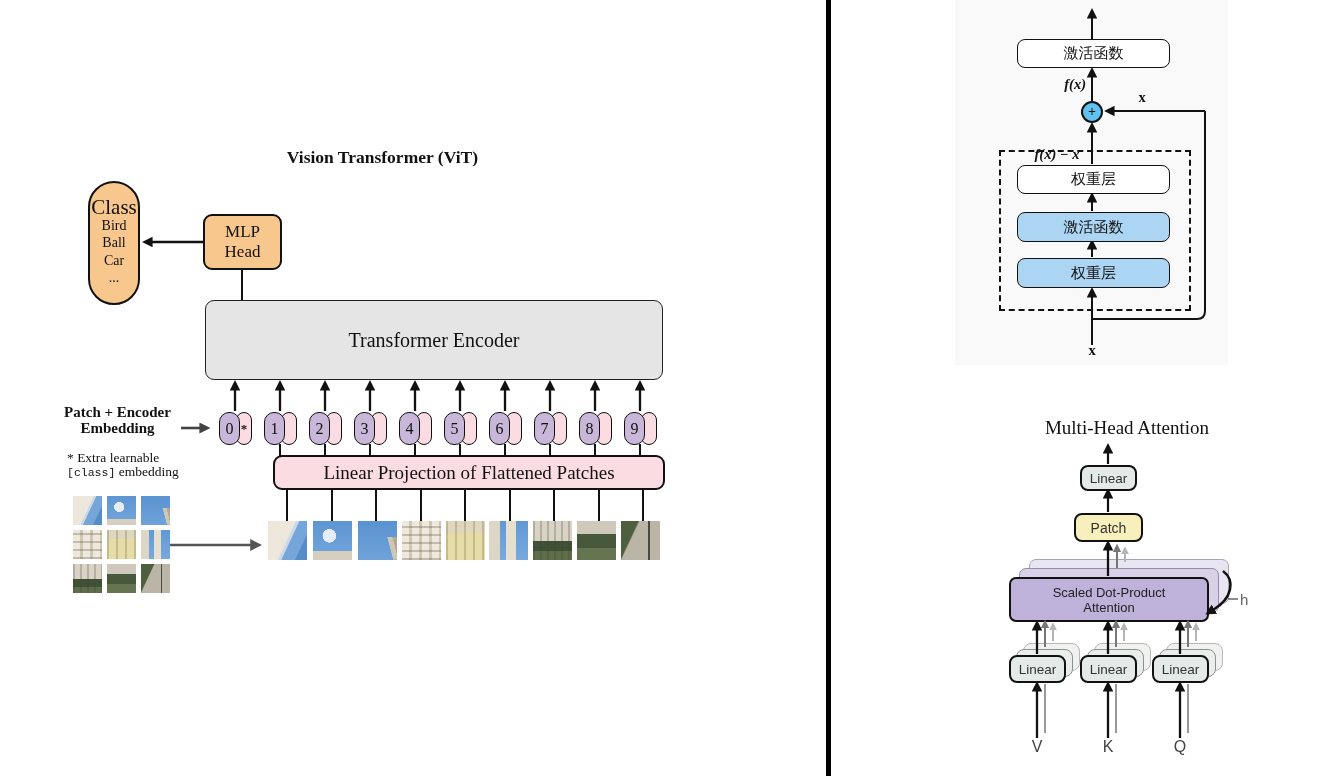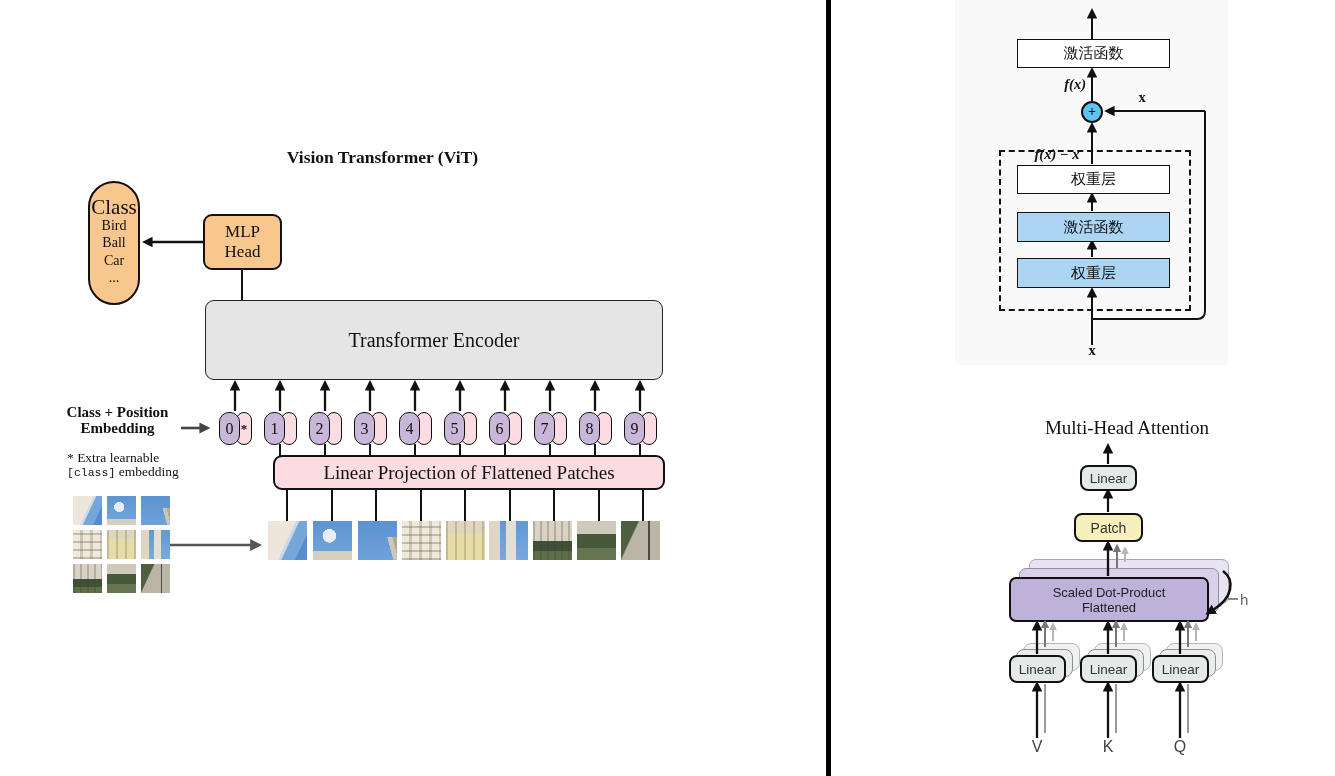--- a/index.html
+++ b/index.html
@@ -1,21 +1,21 @@
 <!DOCTYPE html>
 <html><head>
 <meta charset="utf-8">
 <style>
   html,body{margin:0;padding:0;background:#fff;}
   #stage{position:relative;width:1335px;height:776px;background:#ffffff;overflow:hidden;
          font-family:"Liberation Serif","DejaVu Serif",serif;color:#111;}
   .abs{position:absolute;}
   svg.layer{position:absolute;left:0;top:0;pointer-events:none;}
   #svg-under{z-index:1;}
-  .box{position:absolute;z-index:2;box-sizing:border-box;display:flex;align-items:center;justify-content:center;text-align:center;}
+  .box{position:absolute;z-index:2;box-sizing:border-box;display:flex;align-items:center;justify-content:center;text-align:center;border-radius:8px;}
   .txt{position:absolute;z-index:2;}
 
   
   .vit-title{left:178px;top:147px;width:300px;text-align:right;font-size:17.5px;font-weight:bold;}
   .capsule{left:88px;top:181px;width:52px;height:124px;border:2.2px solid #111;border-radius:27px;
            background:#f8c78e;flex-direction:column;line-height:17.5px;font-size:14px;}
   .capsule .hd{font-weight:normal;font-size:21px;}
   .mlp{left:203px;top:214px;width:79px;height:56px;border:2.2px solid #111;border-radius:9px;
        background:#f8c78e;font-size:17px;line-height:20px;flex-direction:column;}
   .encoder{left:205px;top:300px;width:458px;height:80px;border:1.6px solid #222;border-radius:9px;
@@ -199,21 +199,21 @@
   </div>
 
   <div class="box mlp">
     <div>MLP</div>
     <div>Head</div>
   </div>
 
   <div class="box encoder">Transformer Encoder</div>
 
   <div class="txt emb-label">
-    <div>Class + Position</div>
+    <div>Patch + Encoder</div>
     <div>Embedding</div>
   </div>
 
   <div class="txt footnote">
     <div>* Extra learnable</div>
     <div><span class="mono">[class]</span><span> embedding</span></div>
   </div>
 
   <div id="token-row">
       <div class="token" style="left: 219px;">
@@ -298,21 +298,21 @@
 
   <div class="txt mha-title">Multi-Head Attention</div>
   <div class="box sans lin lin-top">Linear</div>
   <div class="box sans concat">Patch</div>
 
   <div class="box att-g2"></div>
   <div class="box att-g1"></div>
   <div class="box sans att-main">
     <div>
       <div>Scaled Dot-Product</div>
-      <div>Flattened</div>
+      <div>Attention</div>
     </div>
   </div>
   <div class="txt sans h-label">h</div>
 
   <div id="linear-stacks">
       <div class="box sans lin lin-ghost2" style="left: 1023px; top: 643px;"></div>
       <div class="box sans lin lin-ghost1" style="left: 1016px; top: 649px;"></div>
       <div class="box sans lin" style="left: 1009px; top: 655px;">Linear</div>
       <div class="box sans lin lin-ghost2" style="left: 1094px; top: 643px;"></div>
       <div class="box sans lin lin-ghost1" style="left: 1087px; top: 649px;"></div>

